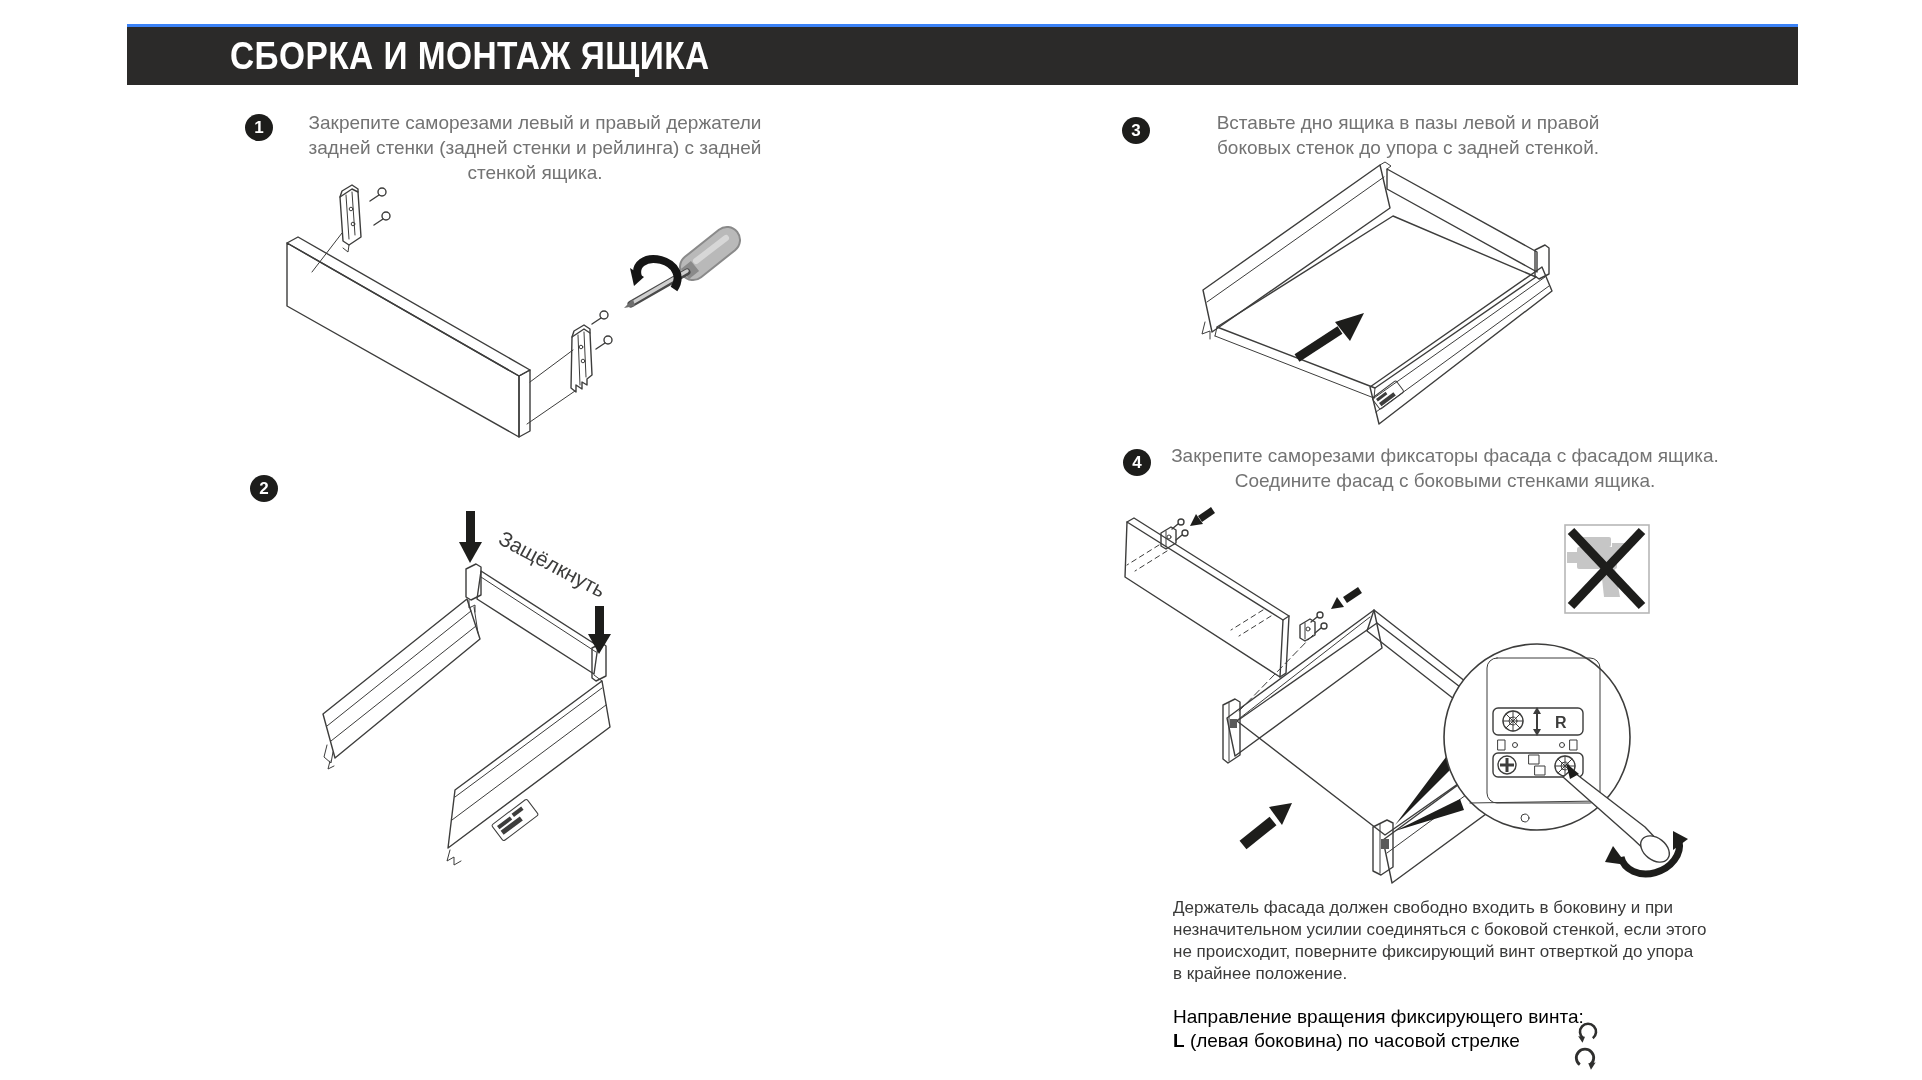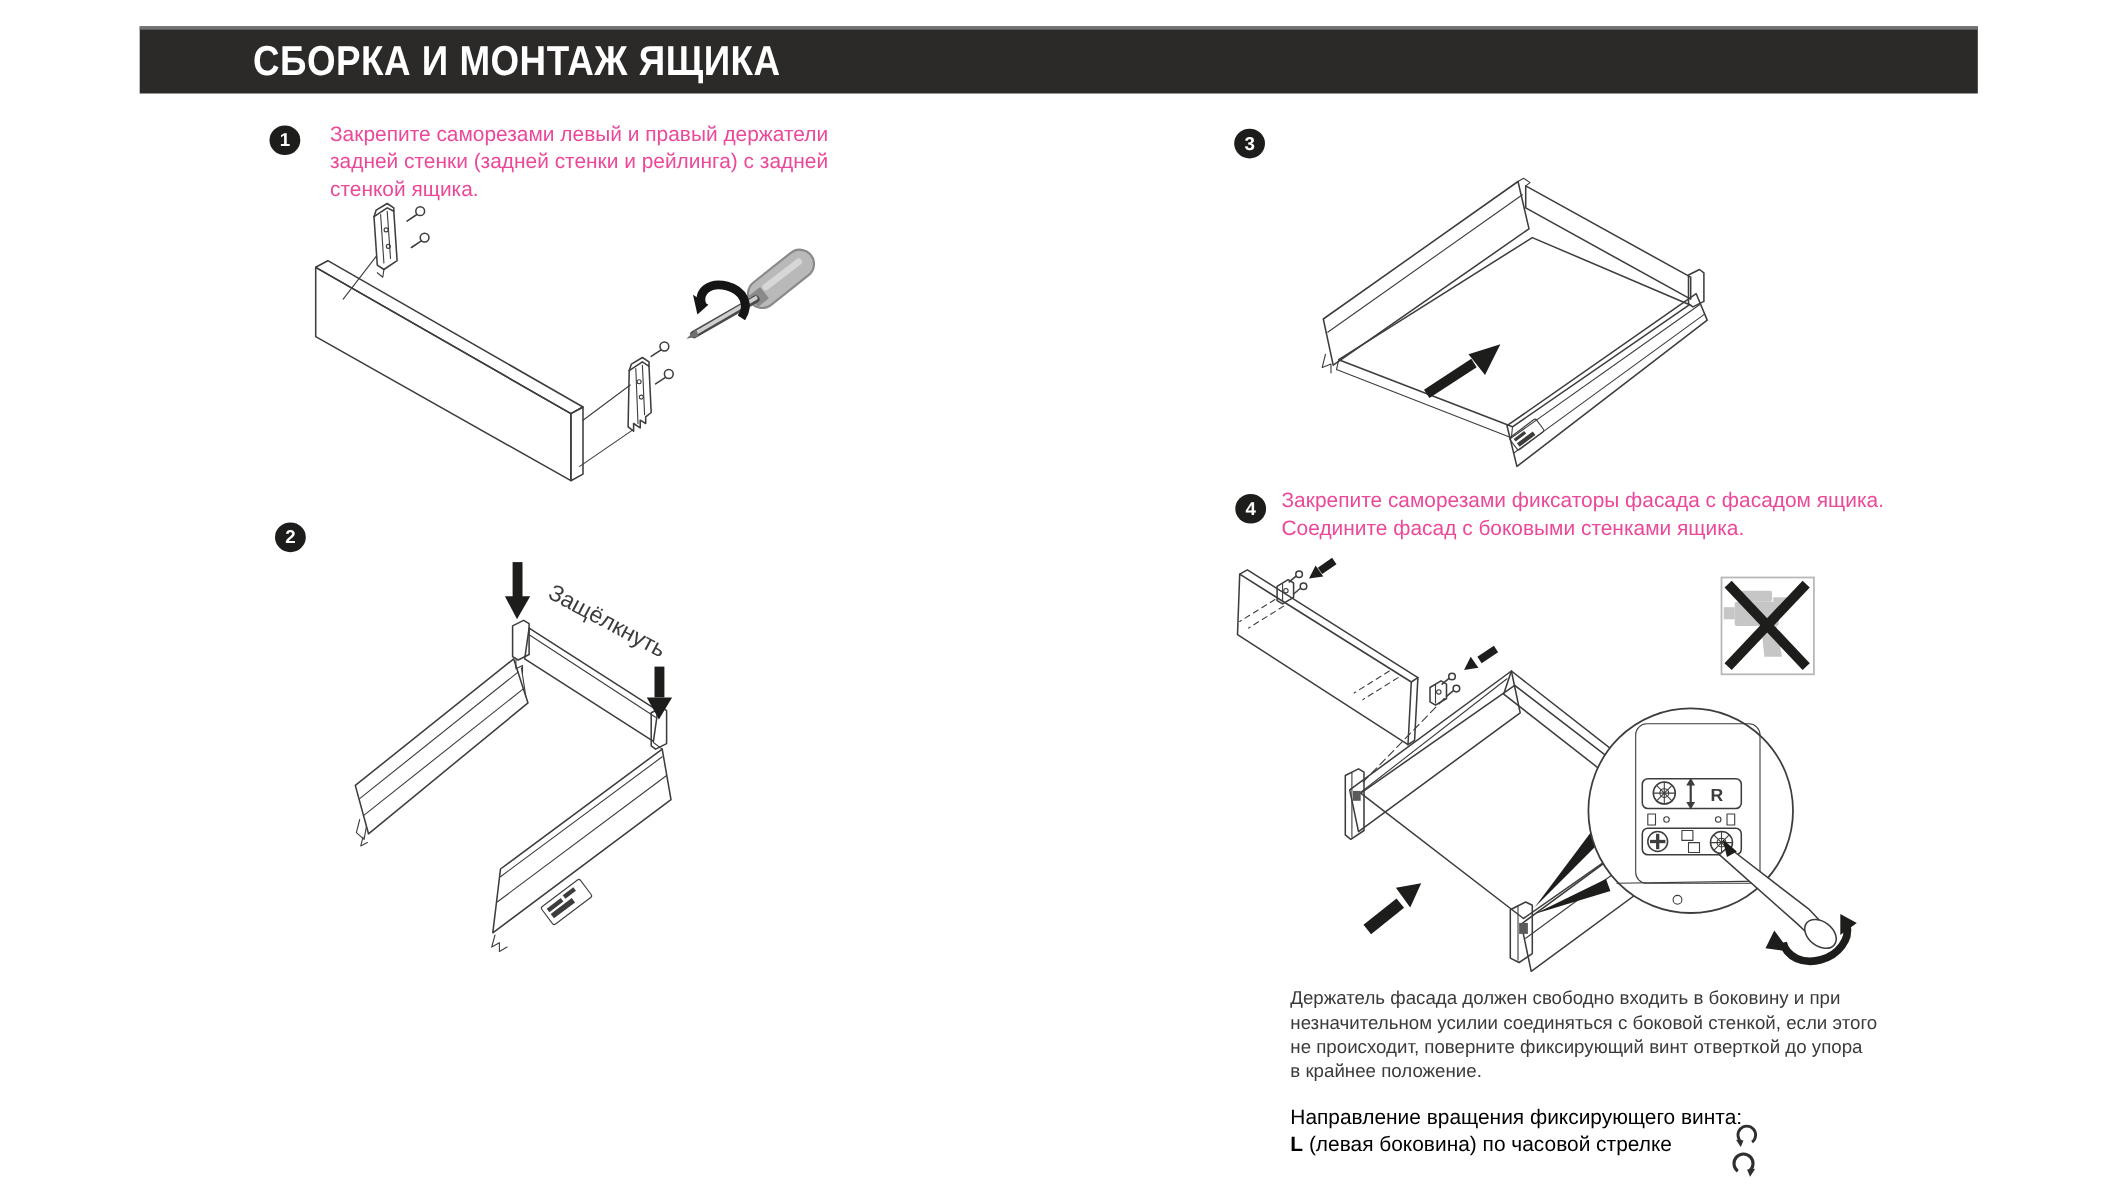--- a/index.html
+++ b/index.html
@@ -1,30 +1,30 @@
 <!DOCTYPE html>
 <html><head>
 <meta charset="utf-8">
 <style>
   * { margin:0; padding:0; box-sizing:border-box; }
   html,body { width:1922px; height:1080px; background:#ffffff;
     font-family:"Liberation Sans","DejaVu Sans",sans-serif; }
   #page { position:relative; width:1922px; height:1080px; background:#fff; overflow:hidden; }
 
   .title-bar { position:absolute; left:127px; top:24px; width:1671px; height:61px;
-    background:#2b2a29; border-top:3px solid #737373; }
+    background:#2b2a29; border-top:3px solid #3b82f6; }
   .title-bar .tt { position:absolute; left:103px; top:0; height:58px; line-height:58px;
     color:#ffffff; font-size:38px; font-weight:bold; letter-spacing:0.5px;
     transform:scaleX(0.88); transform-origin:left center; white-space:nowrap; }
 
   .badge { position:absolute; width:28px; height:27px; border-radius:50%;
     background:#1d1d1b; color:#fff; font-size:17px; font-weight:bold;
     display:flex; align-items:center; justify-content:center; }
-  .step-text { position:absolute; color:#ec4899; font-size:19px; line-height:25px;
-    white-space:pre-line; }
+  .step-text { position:absolute; color:#737373; font-size:19px; line-height:25px;
+    white-space:pre-line;text-align:center; }
   .note-text { position:absolute; color:#3a3a39; font-size:17px; line-height:22px;
     white-space:pre-line; }
   .dir-block { position:absolute; left:1173px; top:1005px; width:520px; height:75px;
     color:#000000; font-size:19px; line-height:24px; }
   .dir-block b { font-weight:bold; }
   .dir-icon { position:absolute; }
 
   svg { position:absolute; overflow:visible; }
   .ln { fill:none; stroke:#3d3d3c; stroke-width:1.4; stroke-linejoin:round; stroke-linecap:round; }
   .ln1 { fill:none; stroke:#3d3d3c; stroke-width:1; stroke-linejoin:round; stroke-linecap:round; }
@@ -145,20 +145,22 @@
       <g transform="rotate(-37 215 315)">
         <rect class="ln1" x="193" y="305" width="44" height="20" rx="2"></rect>
         <rect x="197" y="309" width="16" height="4" fill="#3d3d3c"></rect>
         <rect x="216" y="308" width="12" height="4" fill="#3d3d3c"></rect>
         <rect x="197" y="315" width="24" height="5" fill="#3d3d3c"></rect>
       </g>
     </g>
   </svg>
 
   <div class="badge" style="left:1122px; top:117px;">3</div>
+  <div class="step-text" style="left:1168px; top:110px; width:480px;">Вставьте дно ящика в пазы левой и правой
+боковых стенок до упора с задней стенкой.</div>
 
   <svg style="left:1185px; top:160px;" width="430" height="290" viewBox="0 0 430 290">
 
     <g>
       <polyline class="ln1" points="195,5 200,2 206,6 202,9"></polyline>
       <polygon class="ln" points="195,5 18,130 27,172 205,48"></polygon>
       <line class="ln1" x1="199" y1="17" x2="22" y2="142"></line>
       <polyline class="ln1" points="20,162 17,174 25,171 25,179"></polyline>
     </g>
 

